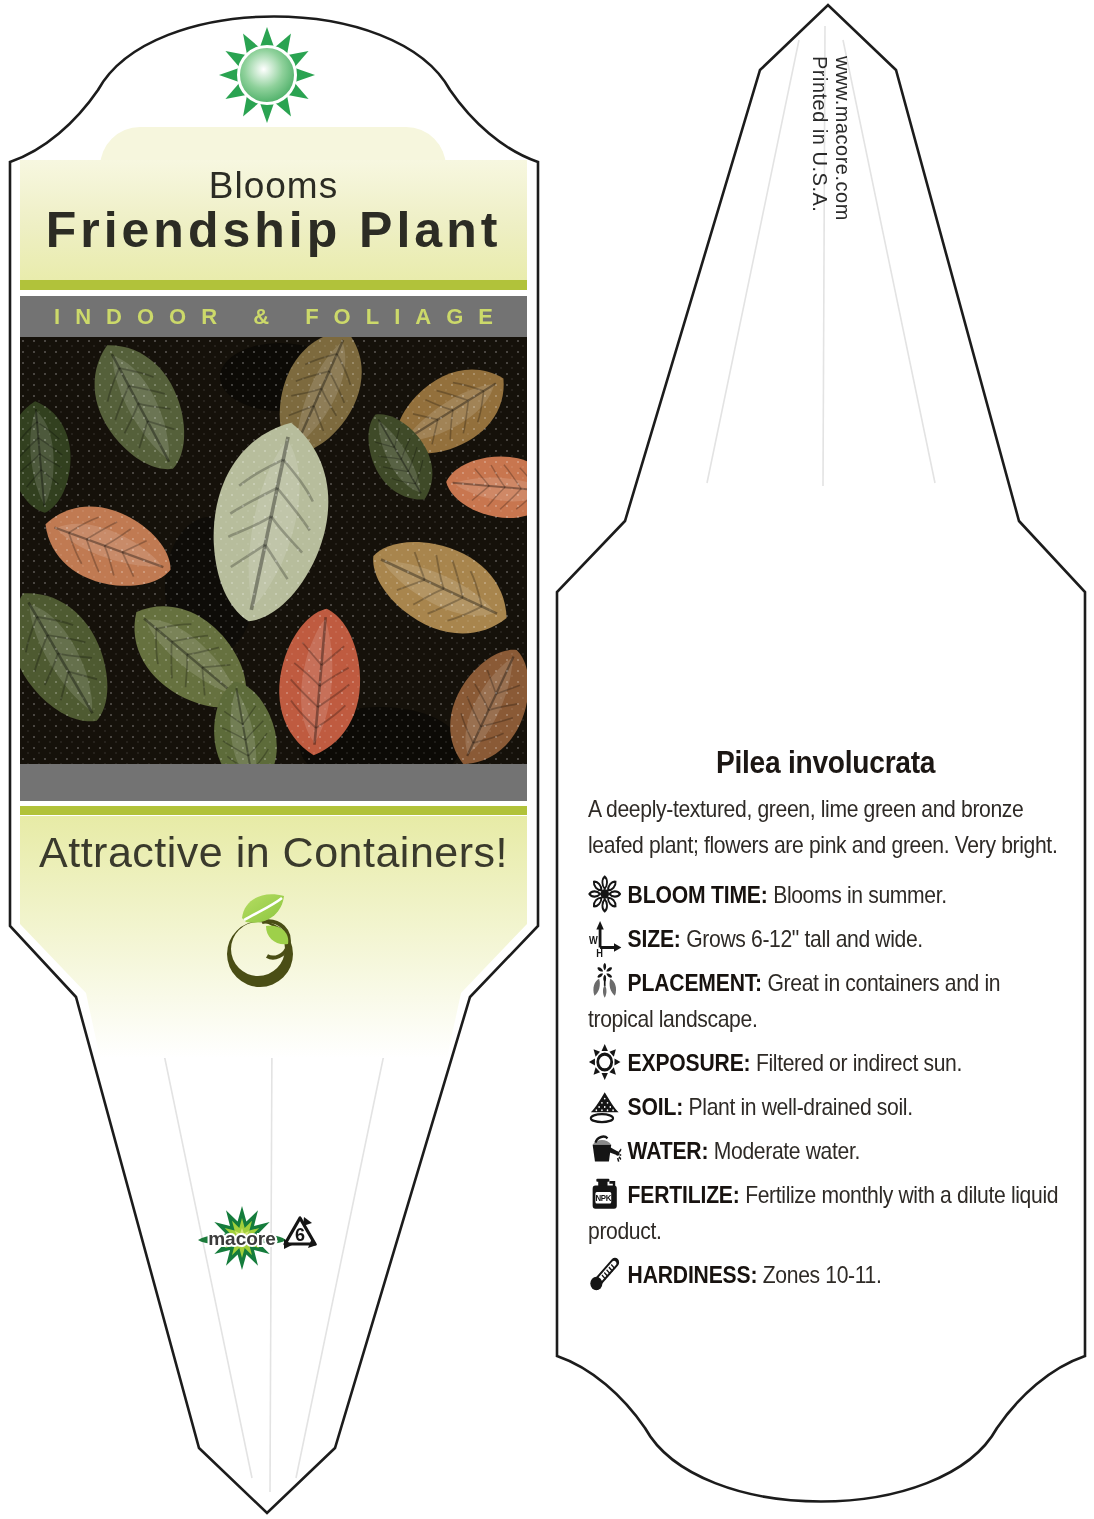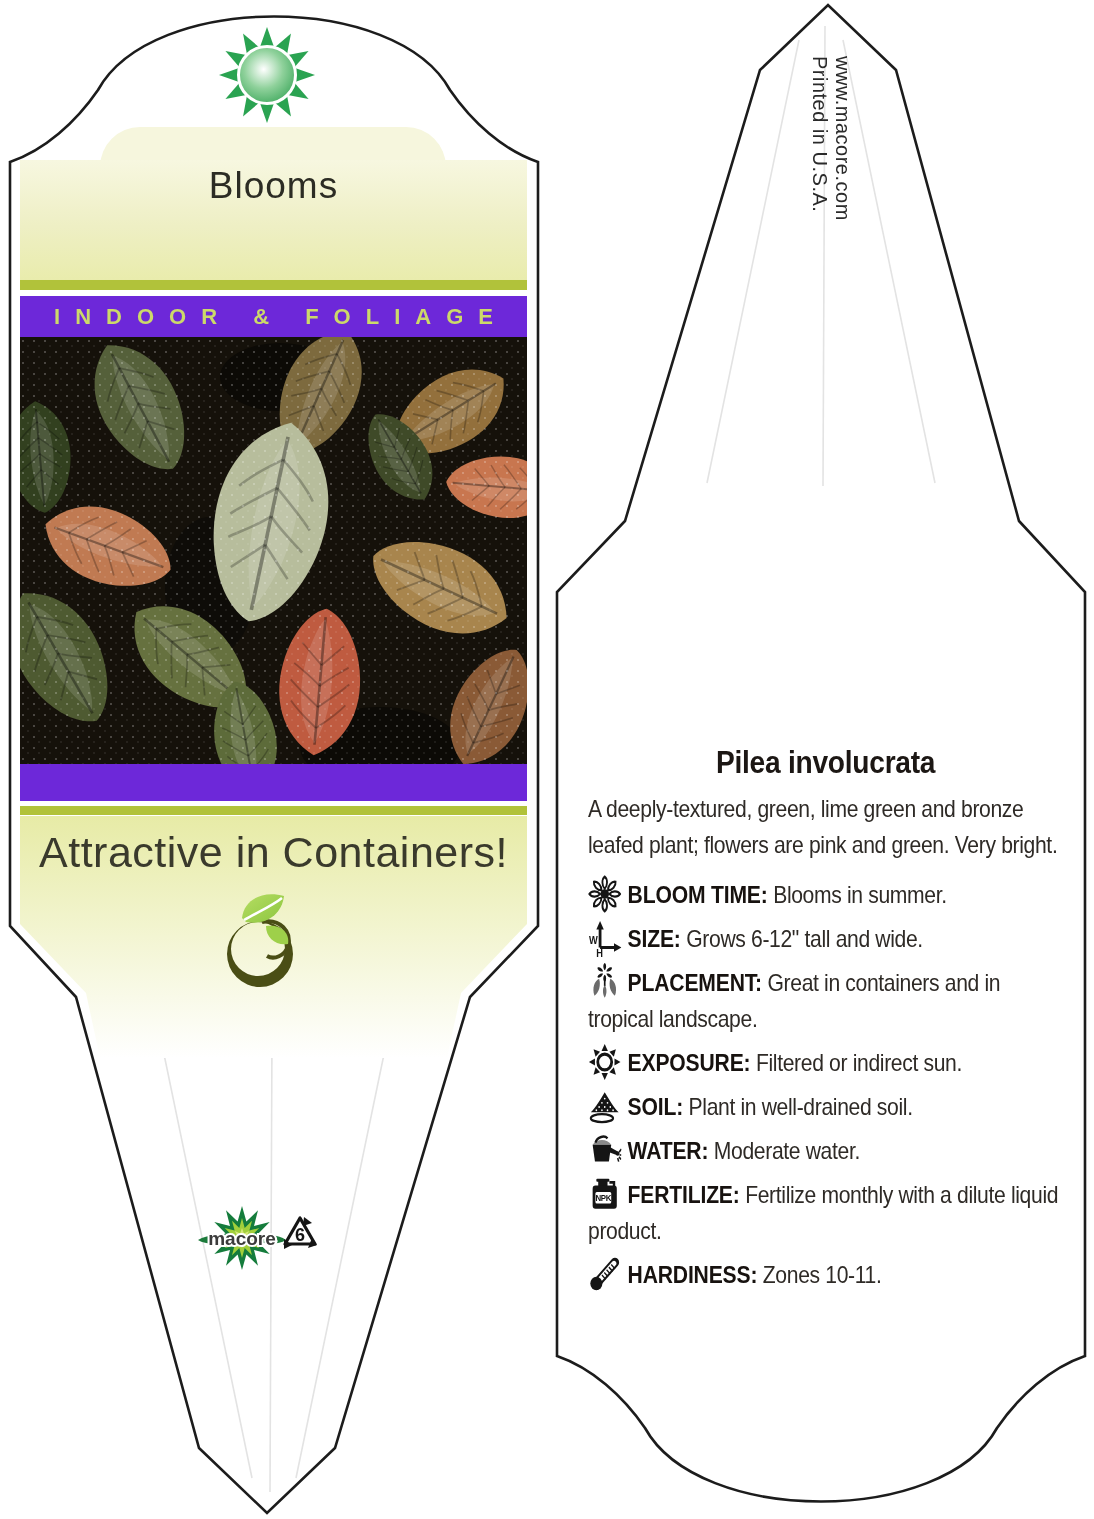--- a/index.html
+++ b/index.html
@@ -11,21 +11,21 @@
   
   .band{position:absolute;left:20px;width:507px;}
   #inner-dome{left:100px;top:127px;width:346px;height:40px;background:#f6f6dd;
               border-radius:60px 60px 0 0;}
   #front-grad{top:160px;height:121px;background:linear-gradient(180deg,#f7f7e0 0%,#eeefc4 55%,#e9ecac 100%);}
   #variety{top:165px;text-align:center;font-size:37px;letter-spacing:1px;color:#2c2c24;}
   #common-name{top:201px;text-align:center;font-size:50px;font-weight:700;letter-spacing:4px;color:#2c2c24;}
   .strip{height:10px;background:#b1c23a;}
   #strip1{top:280px;}
   #strip2{top:806px;height:9px;}
-  .olive{background:#6d28d9;}
+  .olive{background:#737373;}
   #cat-band{top:296px;height:41px;text-align:center;}
   #cat-band span{font-size:22px;font-weight:700;letter-spacing:15px;text-indent:15px;
                  color:#ccd96a;line-height:41px;display:inline-block;white-space:nowrap;}
   #olive2{top:764px;height:37px;}
   #photo{left:20px;top:337px;}
   #tagline{top:828px;text-align:center;font-size:43px;color:#3a3a2c;letter-spacing:.5px;}
   
   .vtext{position:absolute;transform-origin:0 0;transform:rotate(90deg);font-size:20px;
          color:#2a2a2a;letter-spacing:.5px;white-space:nowrap;}
   #back-text{position:absolute;left:588px;top:744px;width:540px;
@@ -80,20 +80,21 @@
       <path d="M0,-48 L7,-28 L-7,-28 Z" transform="rotate(270)"></path>
       <path d="M0,-48 L7,-28 L-7,-28 Z" transform="rotate(300)"></path>
       <path d="M0,-48 L7,-28 L-7,-28 Z" transform="rotate(330)"></path>
       <circle r="28.5" fill="url(#sg)" stroke="#ffffff" stroke-width="3"></circle>
     </g>
   </svg>
 
   <div class="abs" id="inner-dome"></div>
   <div class="band abs" id="front-grad"></div>
   <div class="band abs" id="variety">Blooms</div>
+  <div class="band abs" id="common-name">Friendship Plant</div>
   <div class="band abs strip" id="strip1"></div>
   <div class="band abs olive" id="cat-band">
     <span>INDOOR &amp; FOLIAGE</span>
   </div>
 
   <svg class="abs" id="photo" width="507" height="427" viewBox="0 0 507 427">
     <defs>
       <pattern id="spk" width="11" height="11" patternUnits="userSpaceOnUse">
         <circle cx="3" cy="4" r="1" fill="#ffffff"></circle>
           <circle cx="8" cy="9" r="0.7" fill="#ffffffaa"></circle>

